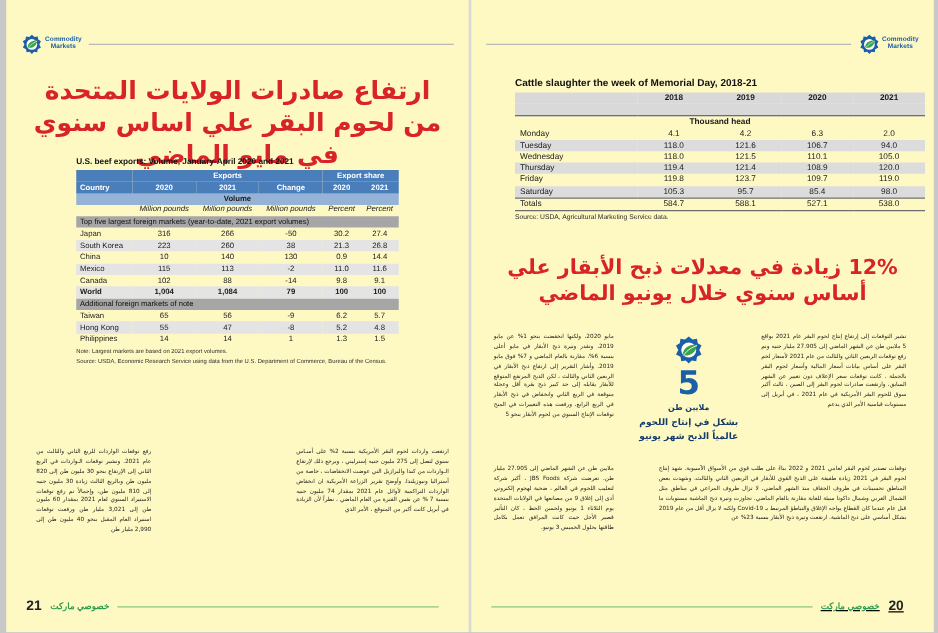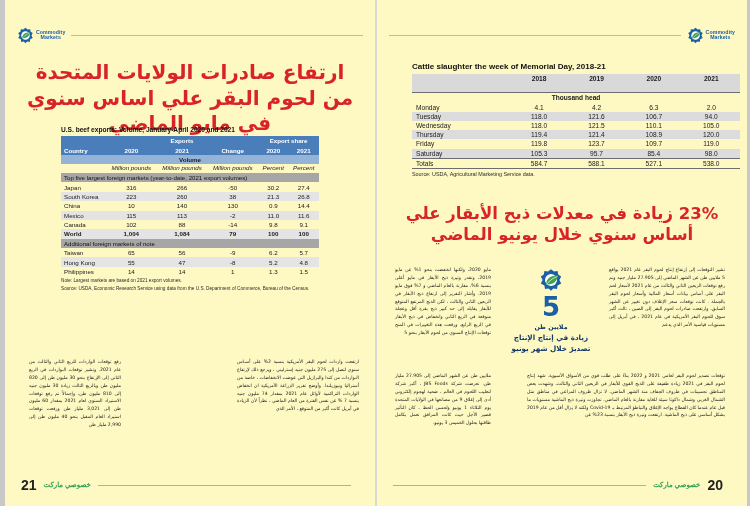--- a/index.html
+++ b/index.html
@@ -17,22 +17,22 @@
   .logo{display:flex;align-items:center;gap:2px;flex:0 0 auto;}
   .logo-mark{position:relative;width:17px;height:17px;flex:0 0 auto;}
   .logo-txt{display:flex;flex-direction:column;line-height:1.0;}
   .logo-txt .l1{font-size:5.2px;font-weight:bold;color:#1b5fa8;letter-spacing:.1px;}
   .logo-txt .l2{font-size:5.2px;font-weight:bold;color:#1b5fa8;letter-spacing:.1px;text-align:center;}
   .hdr-rule{flex:1 1 auto;height:1px;background:#b9b9b9;}
 
   
   .ftr{position:absolute;bottom:14px;height:14px;display:flex;align-items:center;gap:7px;}
   .ftr-left{left:16px;width:330px;}
-  .ftr-right{left:16px;width:330px;flex-direction:row-reverse;}
-  .pgnum{font-size:14px;font-weight:bold;color:#222;flex:0 0 auto;}
+  .ftr-right{left:16px;width:330px;flex-direction:row-reverse;text-decoration:underline;}
+  .pgnum{font-size:11px;font-weight:bold;color:#222;flex:0 0 auto;}
   .ftr-brand{font-size:7px;color:#2f9e4f;font-weight:bold;flex:0 0 auto;direction:rtl;}
   .ftr-rule{flex:1 1 auto;height:1px;background:#2f9e4f;opacity:.55;}
 
   
   .headline{position:absolute;color:#d8232a;font-weight:bold;direction:rtl;text-align:center;
             line-height:1.28;font-family:"DejaVu Sans","Liberation Sans",sans-serif;}
   .headline-l{left:14px;width:342px;top:60px;font-size:20px;}
   .headline-r{left:14px;width:342px;top:203px;font-size:16.5px;}
 
   
@@ -318,36 +318,36 @@
               <td class="num">584.7</td>
               <td class="num">588.1</td>
               <td class="num">527.1</td>
               <td class="num">538.0</td>
             </tr>
           </tbody>
       </table>
       <div class="tbl-note" style="font-size:5.4px;">Source: USDA, Agricultural Marketing Service data.</div>
     </div>
 
-    <div class="headline headline-r">23% زيادة في معدلات ذبح الأبقار علي أساس سنوي خلال يونيو الماضي</div>
+    <div class="headline headline-r">12% زيادة في معدلات ذبح الأبقار علي أساس سنوي خلال يونيو الماضي</div>
 
     <div class="callout" style="left:122px;top:268px;width:104px;">
       <div class="icon">
         <svg viewBox="0 0 40 40" width="26" height="24" aria-hidden="true">
           <path d="M20 2 L25 6 L31 5 L32 11 L37 14 L34 20 L37 26 L31 29 L30 35 L24 34 L20 38 L16 34 L10 35 L9 29 L3 26 L6 20 L3 14 L8 11 L9 5 L15 6 Z" fill="#1b5fa8"></path>
           <circle cx="20" cy="20" r="10" fill="#ffffff"></circle>
           <path d="M12 27 C12 16 22 12 31 13 C30 24 21 29 12 27 Z" fill="#3aa348"></path>
           <path d="M13 27 C18 20 25 16 31 14" stroke="#ffffff" stroke-width="1.2" fill="none"></path>
         </svg>
       </div>
       <div class="big">5</div>
       <div class="ctxt">
         <div class="sm">ملايين طن</div>
-        <div>زيادة في إنتاج الإنتاج</div>
-        <div>تصديرً خلال شهر يونيو</div>
+        <div>بشكل في إنتاج اللحوم</div>
+        <div>عالمياً الذبح شهر يونيو</div>
       </div>
     </div>
 
     <div class="arb" style="left:232px;top:266px;width:116px;">تشير التوقعات إلى إرتفاع إنتاج لحوم البقر عام 2021 بواقع 5 ملايين طن عن الشهر الماضي إلى 27.905 مليار جنيه ونم رفع توقعات الربعين الثاني والثالث من عام 2021 لأسعار لحم البقر على أساس بيانات أسعار المالية وأسعار لحوم البقر بالجملة . كانت توقعات سعر الإعلاف دون تغيير عن الشهر السابق، وارتفعت صادرات لحوم البقر إلى الصين ، ثالث أكبر سوق للحوم البقر الأمريكية في عام 2021 ، في أبريل إلى مستويات قياسية الأمر الذي يدعم</div>
     <div class="arb" style="left:18px;top:266px;width:96px;">مايو 2020، ولكنها انخفضت بنحو 1% عن مايو 2019، وتقدر وتيرة ذبح الأبقار في مايو أعلى بنسبة 6%، مقارنة بالعام الماضي و 7% فوق مايو 2019. وأشار التقرير إلى ارتفاع ذبح الأبقار في الربعين الثاني والثالث ، لكن الذبح المرتفع المتوقع للأبقار يقابله إلى حد كبير ذبح بقرة أقل وعجلة متوقعة في الربع الثاني وانخفاض في ذبح الأبقار في الربع الرابع، ورفعت هذه التغييرات في المنح توقعات الإنتاج السنوي من لحوم الأبقار بنحو 5</div>
     <div class="arb" style="left:18px;top:372px;width:96px;">ملايين طن عن الشهر الماضي إلى 27.905 مليار طن. تعرضت شركة JBS Foods ، أكبر شركة لتعليب اللحوم في العالم ، ضحية لهجوم إلكتروني أدى إلى إغلاق 9 من مصانعها في الولايات المتحدة يوم الثلاثاء 1 يونيو ولحسن الحظ ، كان التأثير قصير الأجل حيث كانت المرافق تعمل بكامل طاقتها بحلول الخميس 3 يونيو.</div>
     <div class="arb" style="left:150px;top:372px;width:198px;">توقعات تصدير لحوم البقر لعامي 2021 و 2022 بناءً على طلب قوي من الأسواق الآسيوية. شهد إنتاج لحوم البقر في 2021 زيادة طفيفة على الذبح القوي للأبقار في الربعين الثاني والثالث، وشهدت بعض المناطق تحسينات في ظروف الجفاف منذ الشهر الماضي، لا تزال ظروف المراعي في مناطق مثل الشمال الغربي وشمال داكوتا سيئة للغاية مقارنة بالعام الماضي. تجاوزت وتيرة ذبح الماشية مستويات ما قبل عام عندما كان القطاع يواجه الإغلاق والتباطؤ المرتبط بـ Covid-19 ولكنه لا يزال أقل من عام 2019 بشكل أساسي على ذبح الماشية. ارتفعت وتيرة ذبح الأبقار بنسبة 23% عن</div>
 
     <div class="ftr ftr-right">
       <span class="pgnum">20</span>

